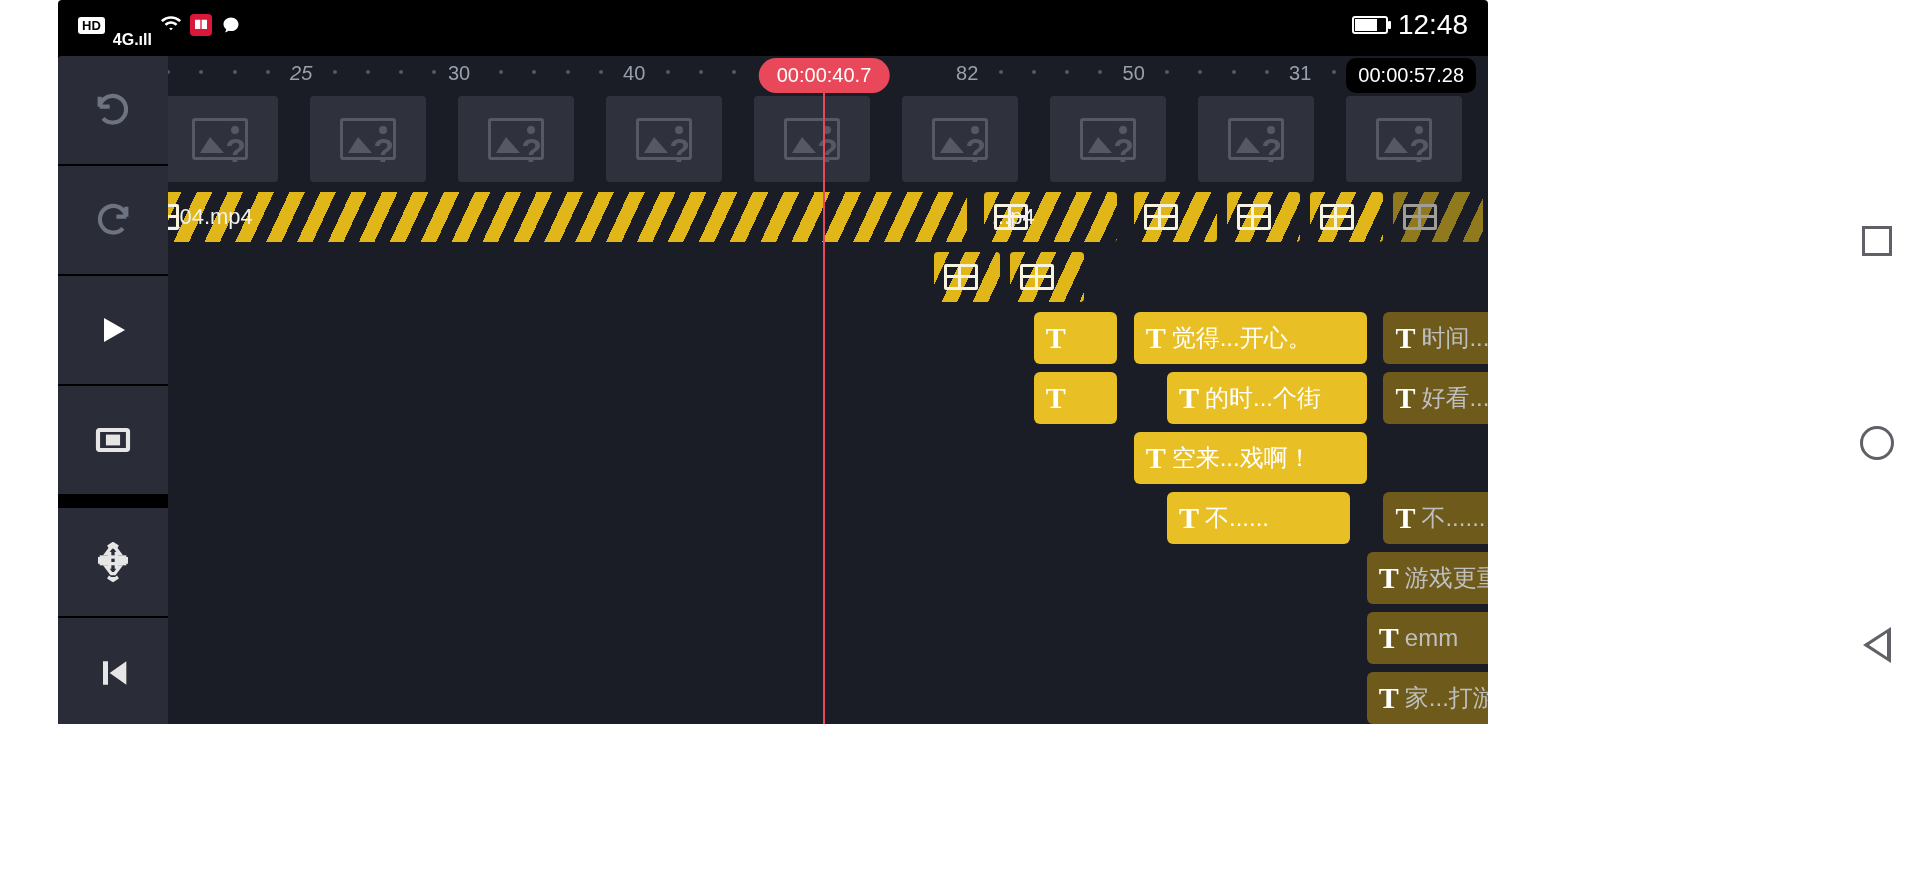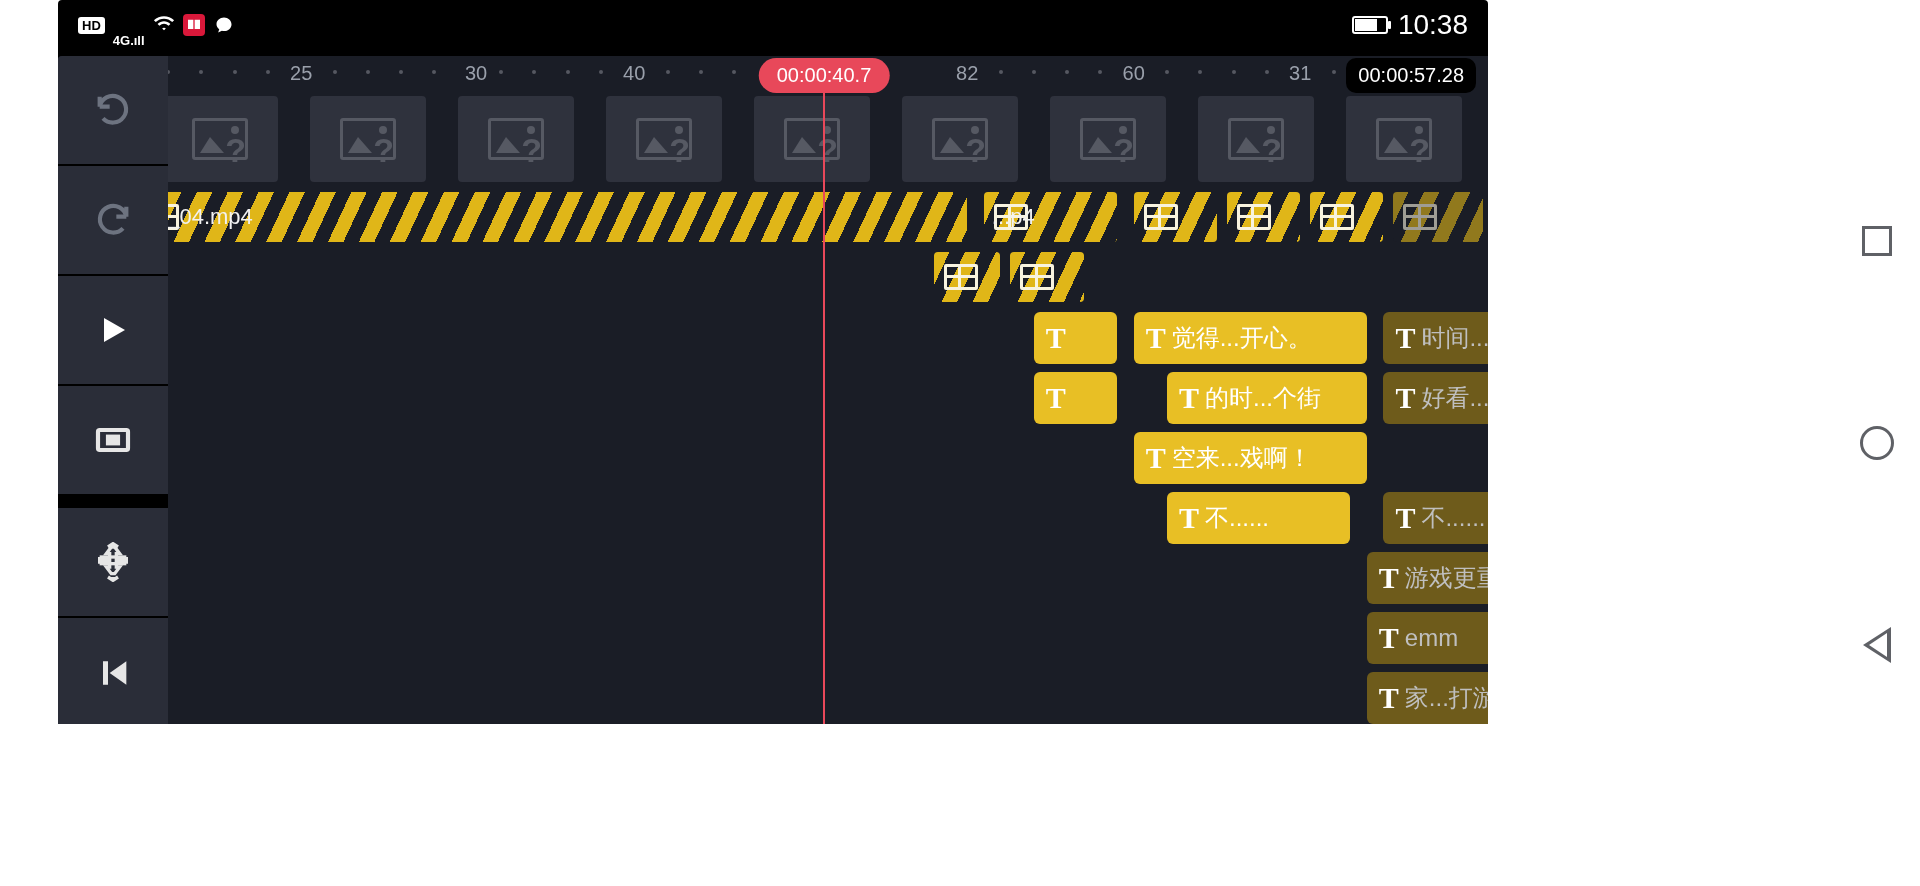--- a/index.html
+++ b/index.html
@@ -18,21 +18,21 @@
 .status-bar {
   height: 50px;
   display: flex;
   align-items: center;
   justify-content: space-between;
   padding: 0 20px;
   color: #fff;
 }
 .status-left { display: flex; align-items: center; gap: 8px; font-size: 14px; }
 .status-left .hd-badge { background:#fff; color:#000; font-weight:700; font-size:13px; padding:1px 4px; border-radius:3px;}
-.status-left .signal-4g { font-size:13px; font-weight:600;margin-top:30px; }
+.status-left .signal-4g { font-size:16px; font-weight:600;margin-top:30px; }
 .status-left .wifi { font-size:16px; }
 .status-left .book-icon { width:22px; height:22px; background:#d9183a; border-radius:4px; display:flex; align-items:center; justify-content:center; color:#fff; font-size:13px;}
 .status-left .chat-icon { width:22px; height:22px; display:flex; align-items:center; justify-content:center; font-size:18px;}
 .status-right { display:flex; align-items:center; gap:10px; font-size:28px; font-weight:400; }
 .status-right .battery { width:36px; height:18px; border:2px solid #fff; border-radius:3px; position:relative; }
 .status-right .battery::after { content:""; position:absolute; right:-5px; top:3px; width:3px; height:8px; background:#fff; border-radius:1px;}
 .status-right .battery .fill { position:absolute; left:1px; top:1px; bottom:1px; width:70%; background:#fff; }
 
 .editor {
   position: absolute;
@@ -219,21 +219,21 @@
       <span class="chat-icon">
         <svg width="20" height="20" viewBox="0 0 24 24" fill="#fff">
             <path d="M12 3C7 3 3 6.6 3 11c0 2.4 1.3 4.5 3.3 6L5 21l4.5-2c.8.2 1.6.3 2.5.3 5 0 9-3.6 9-8S17 3 12 3z"></path>
           </svg>
       </span>
     </div>
     <div class="status-right">
       <span class="battery">
           <span class="fill"></span>
         </span>
-      <span>10:38</span>
+      <span>12:48</span>
     </div>
   </div>
 
   <div class="editor">
 
     <div class="sidebar">
       <div class="sidebar-btn">
         <svg viewBox="0 0 24 24" fill="none" stroke="#6d7380" stroke-width="2.5">
             <path d="M4 10a8 8 0 1 1 2 7M4 10V4M4 10h6"></path>
           </svg>
@@ -266,41 +266,41 @@
       <div class="sidebar-btn">
         <svg viewBox="0 0 24 24" fill="#e6e6e6">
             <path d="M6 5h3v14H6zM20 5v14L10 12z"></path>
           </svg>
       </div>
     </div>
 
     <div class="timeline-area">
 
       <div class="ruler" id="ruler">
-          <div class="tick" style="left: 133.2px;">25</div>
+          <div class="tick" style="left: 133.2px; font-style: italic;">25</div>
           <div class="dot" style="left: 166.5px;"></div>
           <div class="dot" style="left: 199.8px;"></div>
           <div class="dot" style="left: 233.1px;"></div>
           <div class="dot" style="left: 266.4px;"></div>
-          <div class="tick" style="left: 308px;">30</div>
+          <div class="tick" style="left: 291px;">30</div>
           <div class="dot" style="left: 333px;"></div>
           <div class="dot" style="left: 366.3px;"></div>
           <div class="dot" style="left: 399.6px;"></div>
           <div class="dot" style="left: 432.9px;"></div>
           <div class="tick" style="left: 466.2px;">40</div>
           <div class="dot" style="left: 499.5px;"></div>
           <div class="dot" style="left: 532.8px;"></div>
           <div class="dot" style="left: 566.1px;"></div>
           <div class="dot" style="left: 599.4px;"></div>
           <div class="tick" style="left: 799.2px;">82</div>
           <div class="dot" style="left: 832.5px;"></div>
           <div class="dot" style="left: 865.8px;"></div>
           <div class="dot" style="left: 899.1px;"></div>
           <div class="dot" style="left: 932.4px;"></div>
-          <div class="tick" style="left: 965.7px;">60</div>
+          <div class="tick" style="left: 965.7px;">50</div>
           <div class="dot" style="left: 999px;"></div>
           <div class="dot" style="left: 1032.3px;"></div>
           <div class="dot" style="left: 1065.6px;"></div>
           <div class="dot" style="left: 1098.9px;"></div>
           <div class="tick" style="left: 1132.2px;">31</div>
           <div class="dot" style="left: 1165.5px;"></div>
           <div class="dot" style="left: 1198.8px;"></div>
           <div class="dot" style="left: 1232.1px;"></div>
           <div class="dot" style="left: 1265.4px;"></div>
           <div class="dot" style="left: 0px;"></div>

